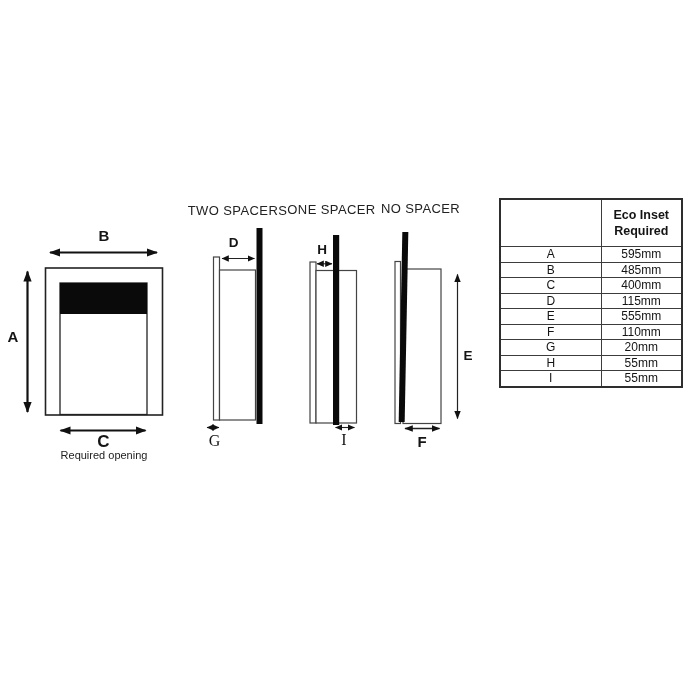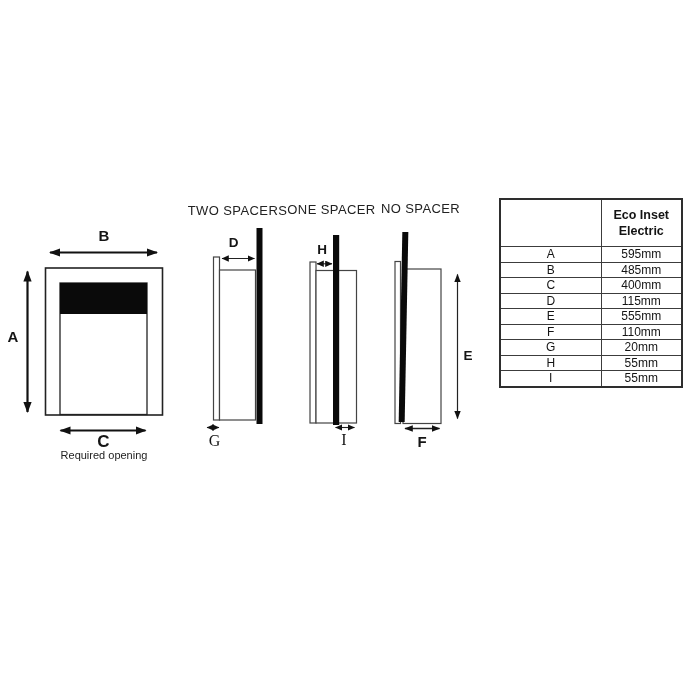--- a/index.html
+++ b/index.html
@@ -97,21 +97,21 @@
     <table class="spec">
       <colgroup>
           <col style="width:101px">
           <col style="width:81px">
         </colgroup>
       <tbody>
           <tr class="hdr">
         <td></td>
         <td class="product">
           <div>Eco Inset</div>
-          <div>Electric</div>
+          <div>Required</div>
         </td>
       </tr>
       <tr class="r">
         <td>A</td>
         <td>595mm</td>
       </tr>
       <tr class="r">
         <td>B</td>
         <td>485mm</td>
       </tr>

